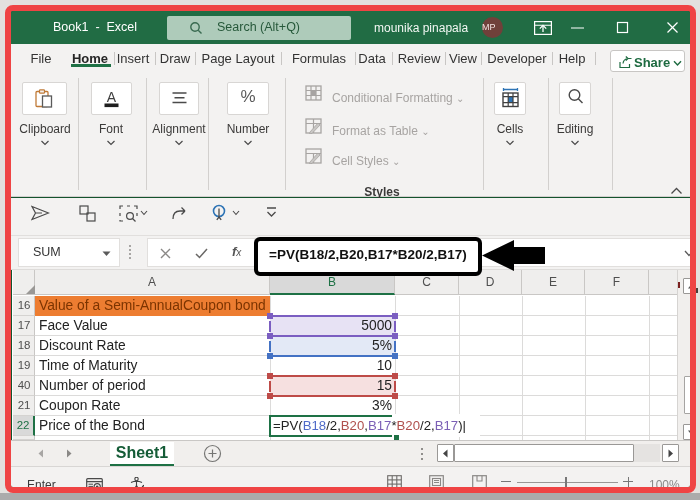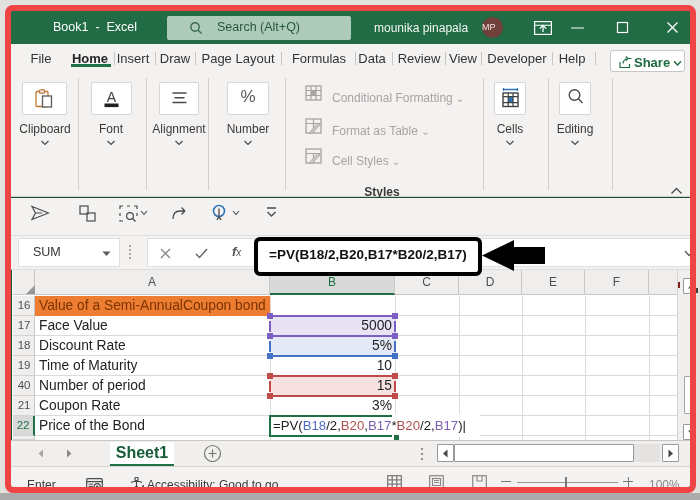--- a/index.html
+++ b/index.html
@@ -422,21 +422,20 @@
         <line x1="2.5" y1="8.4" x2="7" y2="8.4" stroke="#4A4A4A" stroke-width="1"></line>
         <line x1="2.5" y1="10.6" x2="7" y2="10.6" stroke="#4A4A4A" stroke-width="1"></line>
         <circle cx="11.2" cy="8.8" r="3.1" fill="none" stroke="#4A4A4A" stroke-width="1.2"></circle>
         <circle cx="11.2" cy="8.8" r="1.3" fill="#4A4A4A"></circle>
       </svg>
     <svg class="abs" style="left:119px;top:10px" width="14" height="14" viewBox="0 0 14 14">
         <circle cx="6.5" cy="2" r="1.7" fill="none" stroke="#444" stroke-width="1.1"></circle>
         <path d="M1 5.5 Q3.5 4.2 6.5 4.2 Q9.5 4.2 12 5.5 M6.5 4.5 L6.5 8.5 M6.5 8.5 L3.5 13.5 M6.5 8.5 L9.5 13.5" fill="none" stroke="#444" stroke-width="1.1"></path>
         <path d="M8.8 10.8 L10.5 12.6 L13.8 8.2" fill="none" stroke="#333" stroke-width="1.3"></path>
       </svg>
-    <span style="position:absolute;left:136px;top:11px">Accessibility: Good to go</span>
     <svg class="abs" style="left:376px;top:8px" width="15" height="14" viewBox="0 0 15 14">
         <rect x="0.7" y="0.7" width="13.6" height="12.6" fill="none" stroke="#6E6C6A" stroke-width="1.1"></rect>
         <line x1="5.2" y1="0.7" x2="5.2" y2="13.3" stroke="#6E6C6A" stroke-width="1.1"></line>
         <line x1="9.8" y1="0.7" x2="9.8" y2="13.3" stroke="#6E6C6A" stroke-width="1.1"></line>
         <line x1="0.7" y1="4.9" x2="14.3" y2="4.9" stroke="#6E6C6A" stroke-width="1.1"></line>
         <line x1="0.7" y1="9.1" x2="14.3" y2="9.1" stroke="#6E6C6A" stroke-width="1.1"></line>
       </svg>
     <svg class="abs" style="left:418px;top:8px" width="15" height="14" viewBox="0 0 15 14">
         <rect x="0.7" y="0.7" width="13.6" height="12.6" fill="none" stroke="#8A8886" stroke-width="1.2"></rect>
         <rect x="3.5" y="3.5" width="8" height="7" fill="none" stroke="#8A8886" stroke-width="1.1"></rect>

